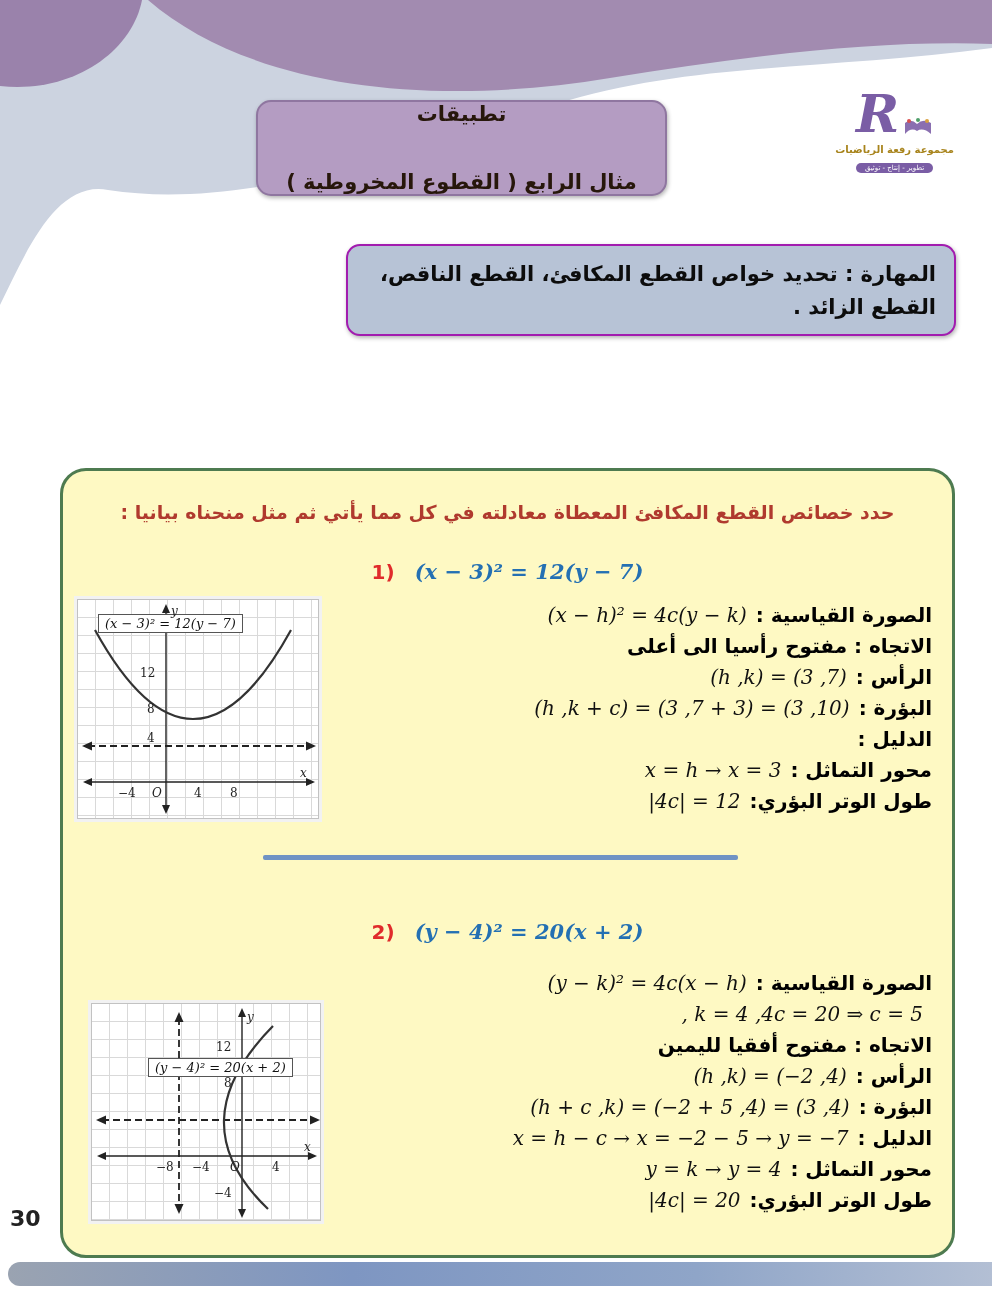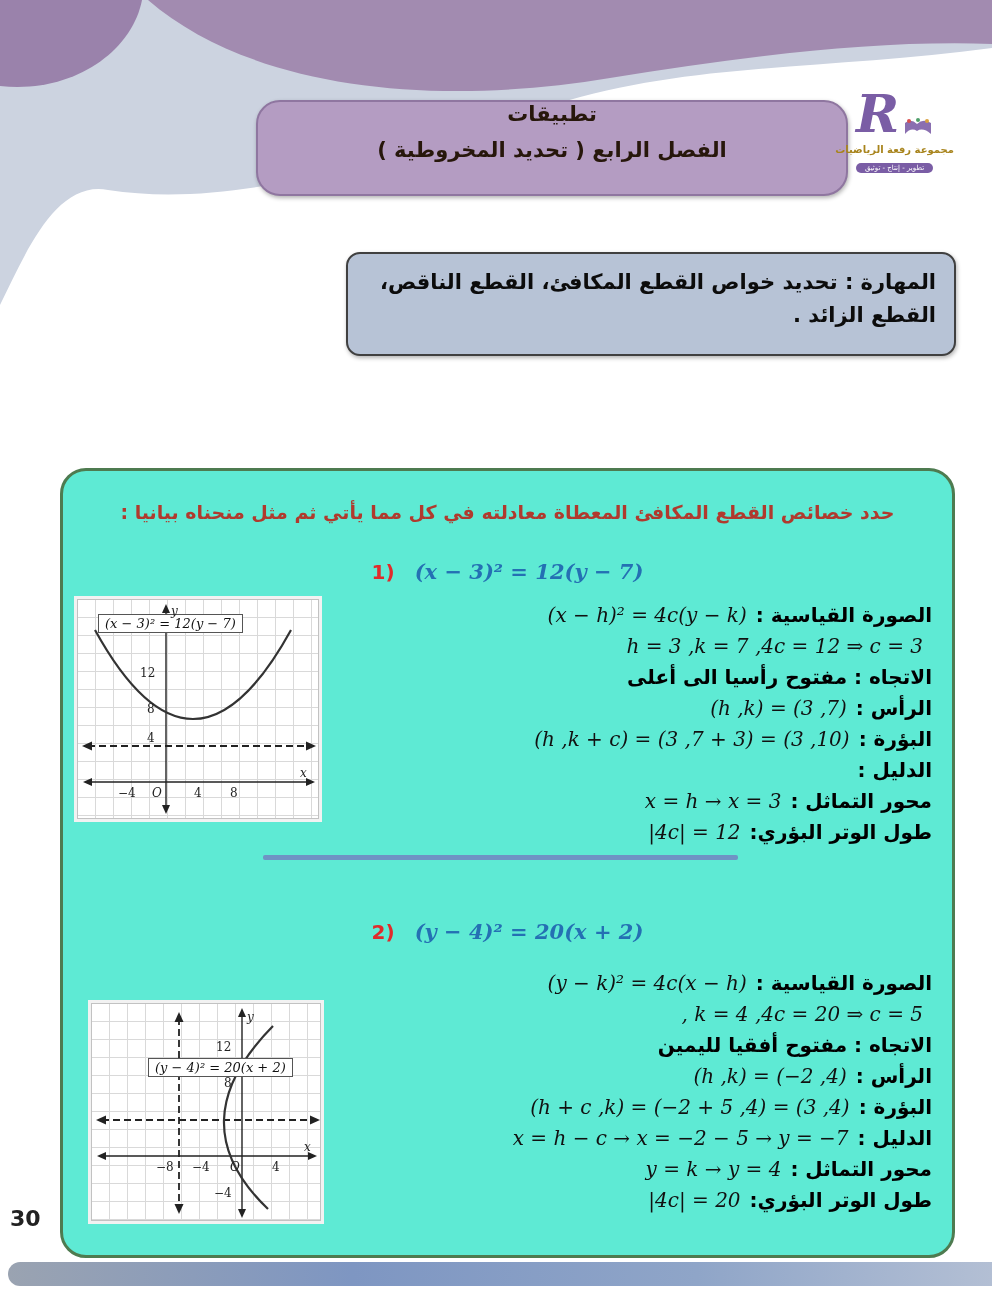--- a/index.html
+++ b/index.html
@@ -3,50 +3,50 @@
 <meta charset="utf-8">
 <style>
   * { margin:0; padding:0; box-sizing:border-box; }
   body { background:#ffffff; font-family:"DejaVu Sans", sans-serif; }
   .page { position:relative; width:992px; height:1298px; margin:0 auto; background:#fff; overflow:hidden; }
 
   
   .top-deco { position:absolute; top:0; left:0; }
 
   
-  .header-box { position:absolute; left:256px; top:100px; width:592px; height:96px;
-    background:#b49cc2; border:2px solid #8f76a0; border-radius:24px;
-    display:flex; flex-direction:column; align-items:center; justify-content:flex-start; gap:12px;
+  .header-box { position:absolute; left:256px; top:100px; width:411px; height:96px;
+    background:#b49cc2; border:2px solid #8f76a0; border-radius:15px;
+    display:flex; flex-direction:column; align-items:center; justify-content:space-between; gap:12px;
     box-shadow:1px 2px 4px rgba(0,0,0,.3); }
   .header-line { font-weight:bold; font-size:21px; color:#27170b; direction:rtl; }
 
   
   .logo { position:absolute; right:30px; top:88px; width:135px; text-align:center; }
   .logo-top { display:flex; align-items:flex-end; justify-content:center; gap:4px; }
   .logo-letter { font-family:"DejaVu Serif", serif; font-style:italic; font-weight:bold;
     font-size:52px; line-height:1; color:#7a5da5; }
   .logo-brand { margin-top:4px; font-size:10px; font-weight:bold; color:#a8841c; direction:rtl; }
   .logo-tagline { display:inline-block; margin-top:0; background:#7a5da5; color:#fff;
     font-size:7px; padding:1px 9px; border-radius:8px; direction:rtl; }
 
   
-  .skill-box { position:absolute; left:346px; top:252px; width:610px; height:104px;
-    background:#b7c3d6; border:2px solid #404040; border-radius:14px;
+  .skill-box { position:absolute; left:346px; top:244px; width:610px; height:92px;
+    background:#b7c3d6; border:2px solid #a21caf; border-radius:14px;
     padding:12px 18px; direction:rtl; font-weight:bold; font-size:21px; line-height:1.55;
     color:#0c0c0c; box-shadow:1px 2px 4px rgba(0,0,0,.3); }
 
   
   .example-box { position:absolute; left:592px; top:368px; width:363px; height:62px;
     background:#e3afbd; border:2px solid #a96b7d; border-radius:12px;
     display:flex; align-items:center; justify-content:center; direction:rtl;
     font-weight:bold; font-size:21px; color:#0c0c0c; box-shadow:1px 2px 4px rgba(0,0,0,.3); }
 
   
   .main-box { position:absolute; left:60px; top:468px; width:895px; height:790px;
-    border:3px solid #4e7b50; border-radius:26px; background:#5eead4; }
+    border:3px solid #4e7b50; border-radius:26px; background:#fef9c3; }
   .instruction { position:absolute; top:30px; left:0; right:0; text-align:center;
     direction:rtl; color:#b03a2e; font-weight:bold; font-size:19px; }
 
   .eq-row { position:absolute; left:0; width:100%; display:flex; justify-content:center;
     gap:20px; align-items:baseline; }
   .eq-row-1 { top:88px; } .eq-row-2 { top:448px; }
   .eq-num { color:#e02b2b; font-weight:bold; font-size:20px; }
   .eq-text { color:#2470b3; font-weight:bold; font-size:21px;
     font-family:"DejaVu Serif", serif; font-style:italic; }
 
@@ -89,21 +89,21 @@
 <div class="page">
 
   <svg class="top-deco" width="992" height="320" viewBox="0 0 992 320">
     <path d="M0,0 H992 V48 C830,70 690,62 556,104 C420,147 250,212 108,190 C55,180 25,255 0,305 Z" fill="#ccd3e0"></path>
     <path d="M148,0 C250,88 430,108 610,78 C750,55 880,40 992,44 V0 Z" fill="#a28bb0"></path>
     <path d="M0,0 H142 C132,52 72,94 0,86 Z" fill="#9a82ab"></path>
   </svg>
 
   <div class="header-box">
     <div class="header-line">تطبيقات</div>
-    <div class="header-line">الفصل الرابع ( تحديد المخروطية )</div>
+    <div class="header-line">مثال الرابع ( القطوع المخروطية )</div>
   </div>
 
   <div class="logo">
     <div class="logo-top">
       <span class="logo-letter">R</span>
       <svg width="30" height="22" viewBox="0 0 30 22">
         <path d="M2,16 Q8,9 14,13 Q20,9 28,16 L28,5 Q20,0 14,6 Q8,0 2,5 Z" fill="#8a6fb0"></path>
         <circle cx="6" cy="3" r="2" fill="#d94f4f"></circle>
         <circle cx="15" cy="2" r="2" fill="#4f9f6a"></circle>
         <circle cx="24" cy="3" r="2" fill="#d9a13f"></circle>
@@ -153,24 +153,20 @@
       <span class="tick" style="left:152px; top:186px;">8</span>
       <span class="tick tick-italic" style="left:222px; top:166px;">x</span>
     </div>
 
     <div class="sol-block sol-block-1">
       <div class="sol-line">
         <span class="sol-label">الصورة القياسية :</span>
         <span class="sol-math" dir="ltr">(x − h)² = 4c(y − k)</span>
       </div>
       <div class="sol-line">
-        <span class="sol-label"></span>
-        <span class="sol-math" dir="ltr">h = 3  ,k = 7  ,4c = 12 ⇒ c = 3</span>
-      </div>
-      <div class="sol-line">
         <span class="sol-label">الاتجاه : مفتوح رأسيا الى أعلى</span>
         <span class="sol-math" dir="ltr"></span>
       </div>
       <div class="sol-line">
         <span class="sol-label">الرأس :</span>
         <span class="sol-math" dir="ltr">(h ,k) = (3 ,7)</span>
       </div>
       <div class="sol-line">
         <span class="sol-label">البؤرة :</span>
         <span class="sol-math" dir="ltr">(h ,k + c) = (3 ,7 + 3) = (3 ,10)</span>

